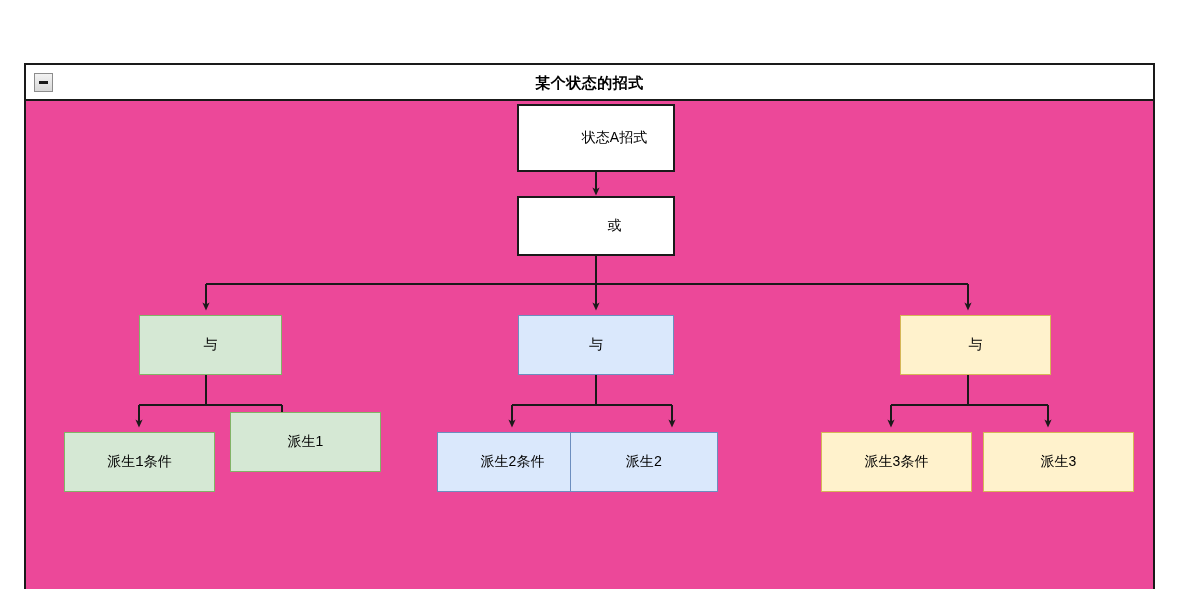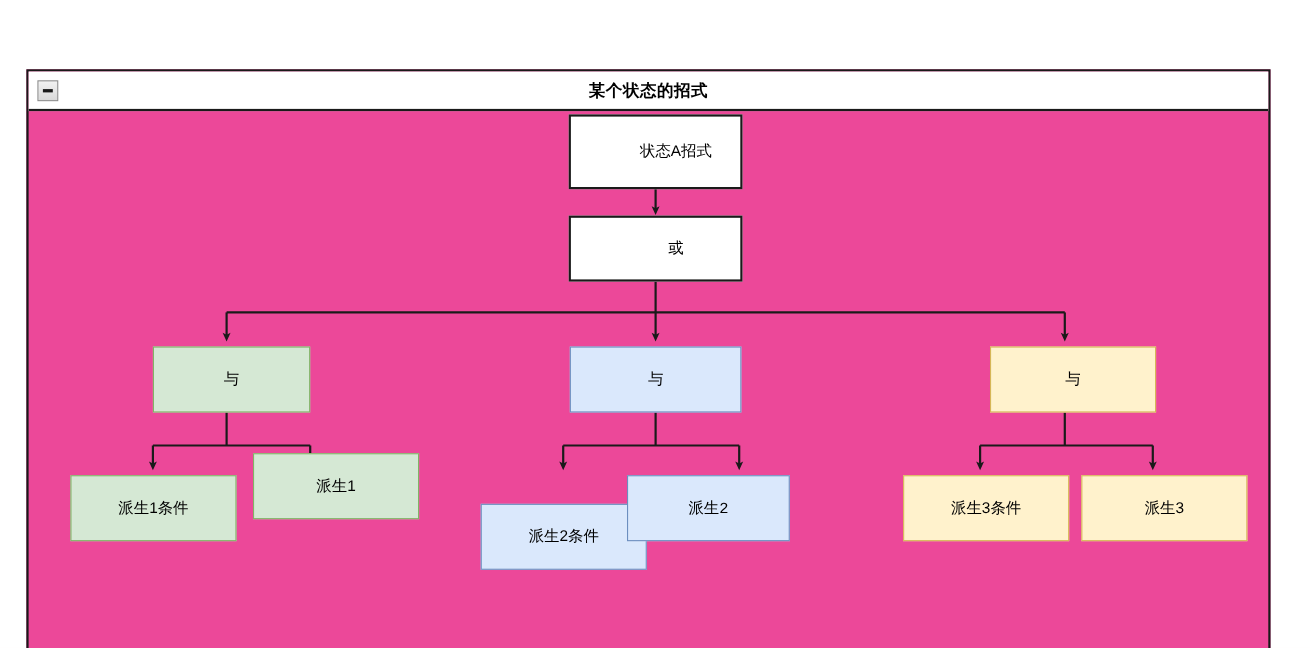--- a/index.html
+++ b/index.html
@@ -161,24 +161,24 @@
       <path d="M891,405 L891,424" marker-end="url(#arrow)"></path>
       <path d="M1048,405 L1048,424" marker-end="url(#arrow)"></path>
     </g>
   </svg>
 
   <div class="node plain" style="left:517px; top:104px; width:158px; height:68px;">状态A招式</div>
 
   <div class="node plain" style="left:517px; top:196px; width:158px; height:60px;">或</div>
 
   <div class="node green" style="left:139px; top:315px; width:143px; height:60px;">与</div>
-  <div class="node green" style="left:64px; top:432px; width:151px; height:60px;">派生1条件</div>
+  <div class="node green" style="left:64px; top:432px; width:151px; height:60px;font-family:Liberation Mono, monospace;">派生1条件</div>
   <div class="node green" style="left:230px; top:412px; width:151px; height:60px;">派生1</div>
 
   <div class="node blue" style="left:518px; top:315px; width:156px; height:60px;">与</div>
-  <div class="node blue" style="left:437px; top:432px; width:151px; height:60px;margin-top:26px;">派生2条件</div>
+  <div class="node blue" style="left:437px; top:432px; width:151px; height:60px;">派生2条件</div>
   <div class="node blue" style="left:570px; top:432px; width:148px; height:60px;font-family:Liberation Mono, monospace;">派生2</div>
 
   <div class="node yellow" style="left:900px; top:315px; width:151px; height:60px;">与</div>
   <div class="node yellow" style="left:821px; top:432px; width:151px; height:60px;">派生3条件</div>
   <div class="node yellow" style="left:983px; top:432px; width:151px; height:60px;">派生3</div>
 
 </div>
 
 </body></html>

